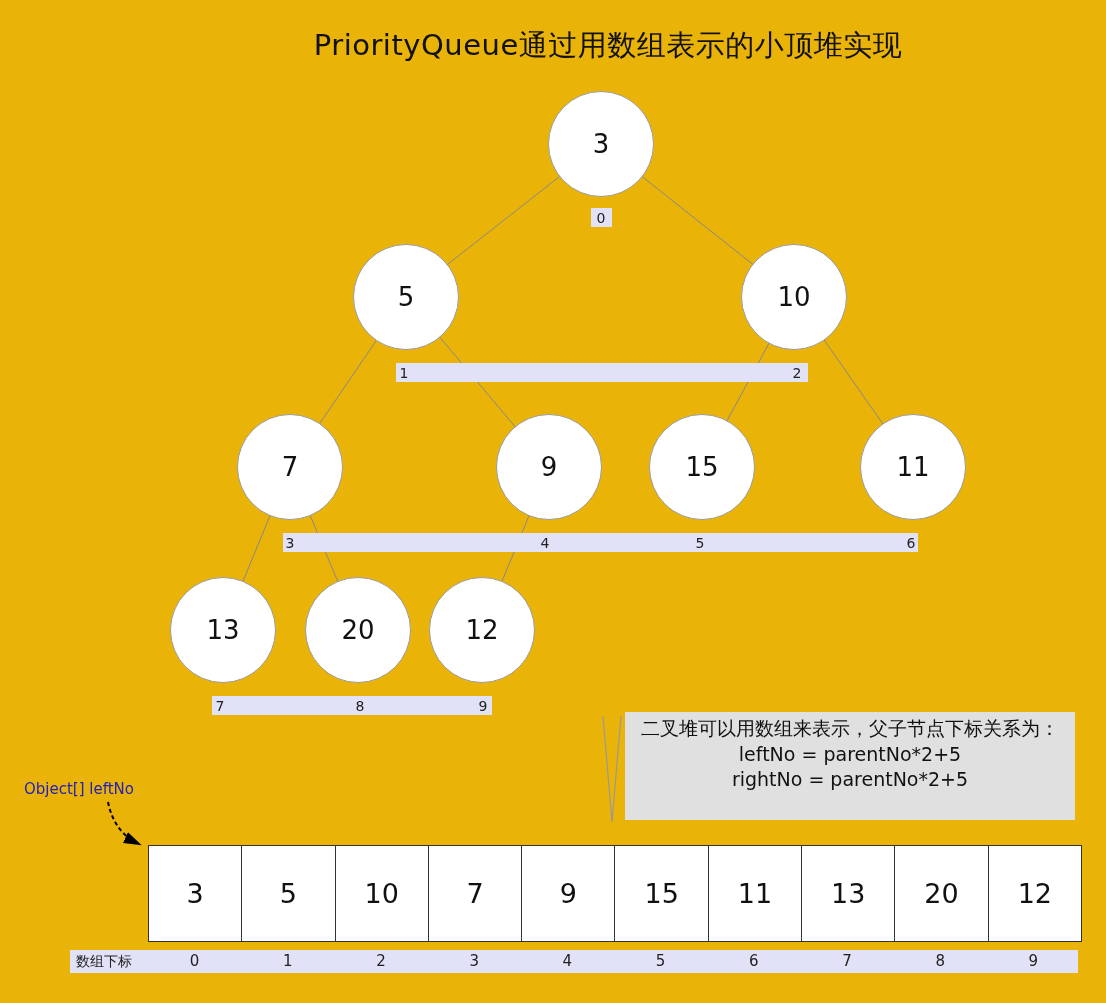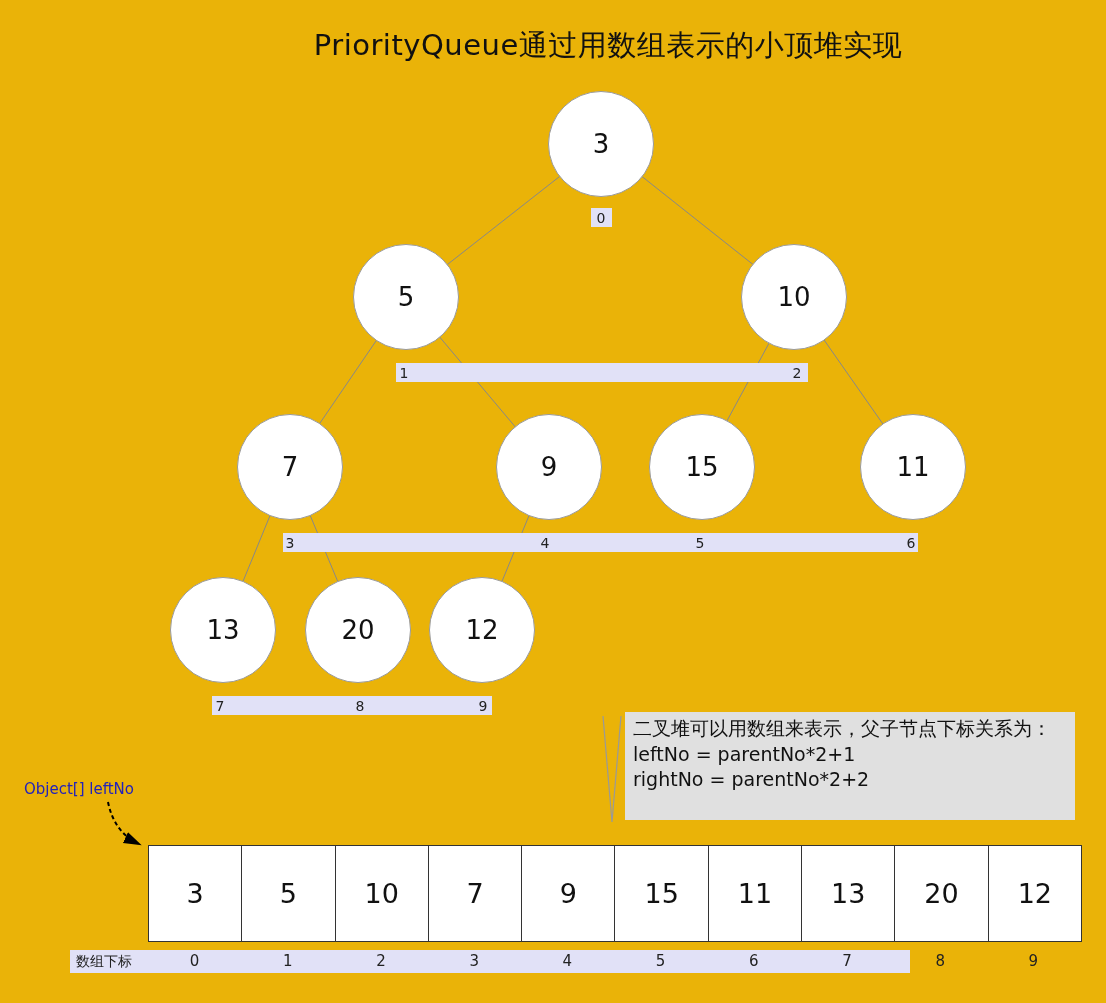--- a/index.html
+++ b/index.html
@@ -25,37 +25,38 @@
   }
   .band{position:absolute;background:var(--band,#e1e1f7);}
   .idx-label{
     position:absolute;transform:translate(-50%,-50%);
     font-size:14px;color:#222;
   }
   .info-box{
     position:absolute;left:625px;top:712px;width:450px;height:108px;
     background:var(--info-bg,#e0e0e0);box-sizing:border-box;
     padding:4px 8px;
+    text-align:center;
   }
   .info-line{font-size:19px;line-height:25.5px;white-space:nowrap;}
   .pointer-label{
     position:absolute;left:24px;top:780px;
     color:var(--pointer,#2222bb);font-size:15px;
   }
   .array-row{
     position:absolute;left:148px;top:845px;width:932px;height:95px;
     display:flex;border:1px solid #333;box-sizing:content-box;background:#fff;
   }
   .cell{
     flex:1;display:flex;align-items:center;justify-content:center;
     font-size:27px;box-sizing:border-box;
   }
   .cell + .cell{border-left:1px solid #333;}
   .bottom-band{
-    position:absolute;left:70px;top:950px;width:840px;height:23px;
+    position:absolute;left:70px;top:950px;width:1008px;height:23px;
     background:var(--band,#e1e1f7);
     text-decoration:underline;
   }
   .bottom-band-label{
     position:absolute;left:6px;top:50%;transform:translateY(-50%);
     font-size:14px;color:#222;
   }
   .arr-idx{
     position:absolute;top:961px;transform:translate(-50%,-50%);
     font-size:15px;color:#222;
@@ -87,22 +88,22 @@
 
     <polyline points="603,716 612,822 621,716" fill="none" stroke="#999" stroke-width="1.2"></polyline>
 
     <path d="M 108 802 C 112 822, 122 836, 139 844" fill="none" stroke="#000" stroke-width="2" stroke-dasharray="4 3" marker-end="url(#ah)"></path>
   </svg>
 
   <div class="page-title">PriorityQueue通过用数组表示的小顶堆实现</div>
 
   <div class="info-box" id="info-box">
       <div class="info-line">二叉堆可以用数组来表示，父子节点下标关系为：</div>
-      <div class="info-line">leftNo = parentNo*2+1</div>
-      <div class="info-line">rightNo = parentNo*2+2</div>
+      <div class="info-line">leftNo = parentNo*2+5</div>
+      <div class="info-line">rightNo = parentNo*2+5</div>
     </div>
 
   <div class="pointer-label">Object[] leftNo</div>
 
   <div class="array-row" id="array-row">
       <div class="cell">3</div>
       <div class="cell">5</div>
       <div class="cell">10</div>
       <div class="cell">7</div>
       <div class="cell">9</div>

